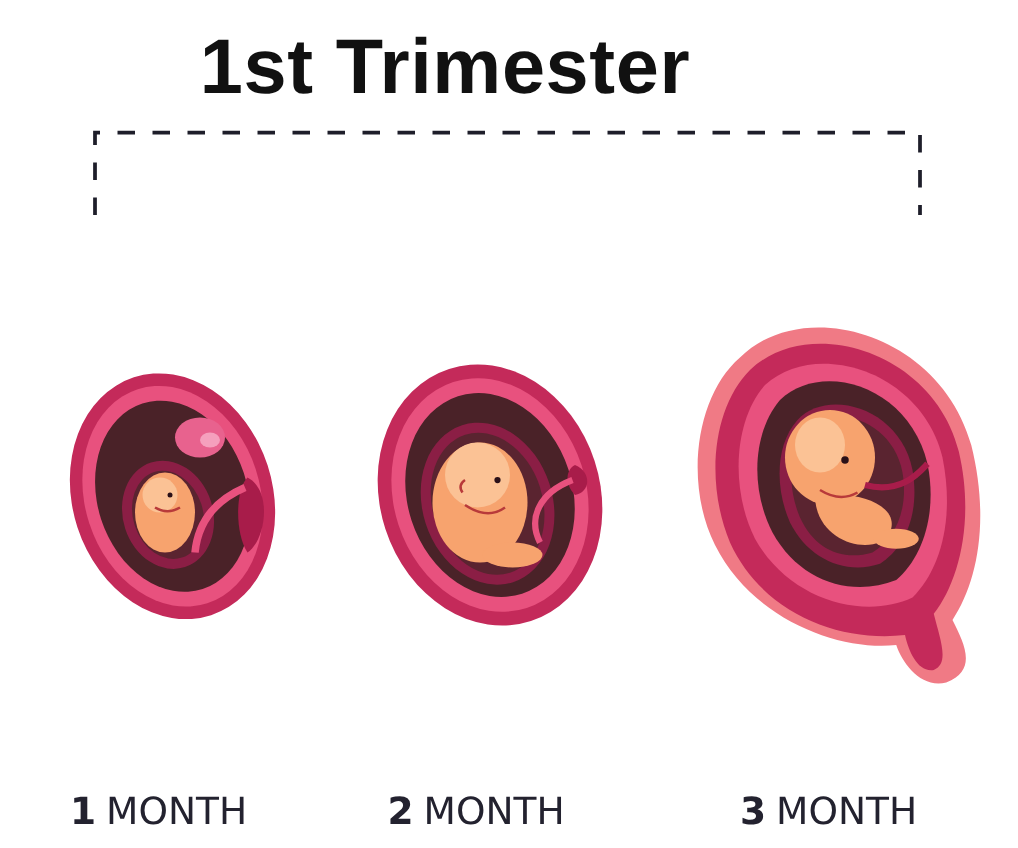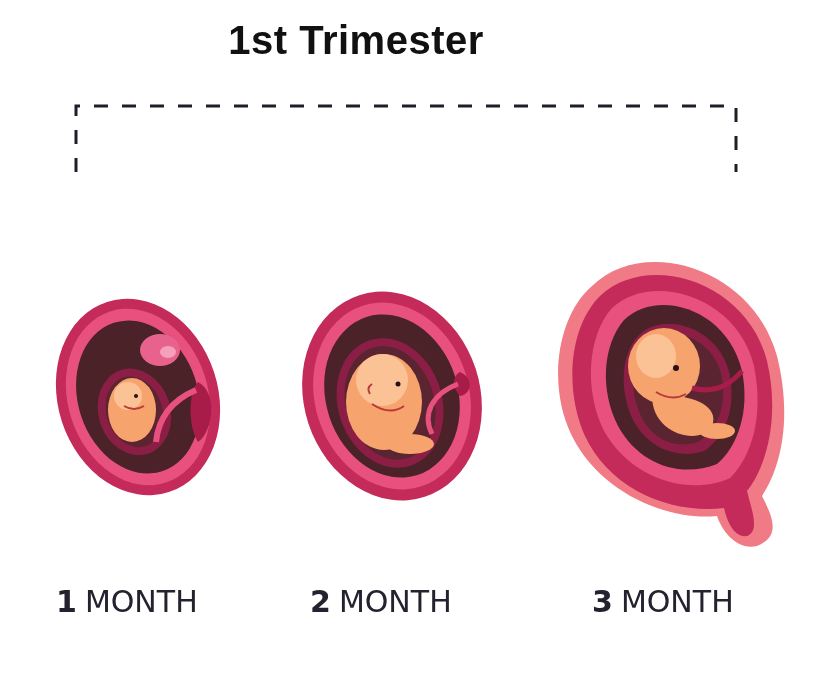--- a/index.html
+++ b/index.html
@@ -1,20 +1,20 @@
 <!DOCTYPE html>
 <html><head>
 <meta charset="utf-8">
 <style>
   html, body { margin: 0; padding: 0; background: #ffffff; }
   body { width: 814px; height: 678px; position: relative; overflow: hidden; font-family: "Liberation Sans", sans-serif; }
-  .title { position: absolute; left: 0; width: 712px; top: 18px; text-align: center; font-size: 40px; font-weight: bold; color: #111111; letter-spacing: 0.5px; }
+  .title { position: absolute; left: 0; width: 712px; top: 18px; text-align: center; font-size: 62px; font-weight: bold; color: #111111; letter-spacing: 0.5px; }
   .bracket { position: absolute; left: 74px; top: 104px; width: 664px; height: 68px; }
   .stage { position: absolute; }
-  .label { position: absolute; top: 584px; font-family: "DejaVu Sans", sans-serif; font-size: 30px; color: #23222f; white-space: nowrap; }
+  .label { position: absolute; top: 632px; font-family: "DejaVu Sans", sans-serif; font-size: 30px; color: #23222f; white-space: nowrap; }
   .label .num { font-weight: bold; margin-right: 8px; }
   .label .word { font-weight: normal; }
 </style>
 </head>
 <body>
 
 <div class="title">1st Trimester</div>
 
 <svg class="bracket" viewBox="0 0 664 68" width="664" height="68">
   <path d="M2 68 V2 H662 V68" fill="none" stroke="#1e1e2a" stroke-width="3" stroke-dasharray="14 14"></path>

